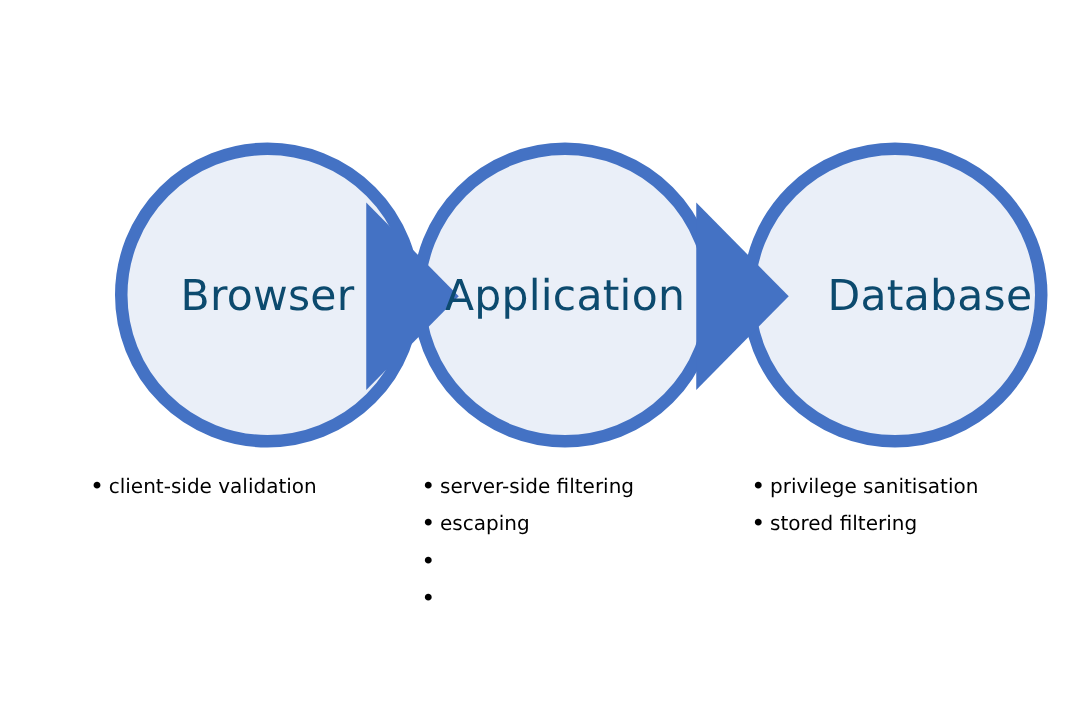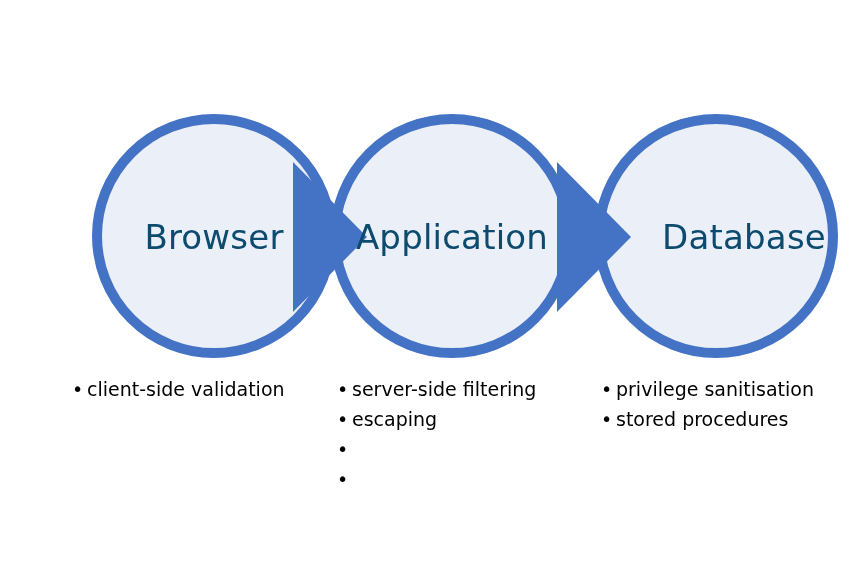--- a/index.html
+++ b/index.html
@@ -55,21 +55,21 @@
     white-space: nowrap;
   }
   .bullet-dot {
     width: 15px;
     flex: 0 0 15px;
     text-align: left;
     font-size: 19px;
     line-height: 30px;
   }
   .bullet-text {
-    font-size: 19px;
+    font-size: 16px;
     line-height: 30px;
   }
   #col-browser  { left: 72px; }
   #col-application { left: 337px; }
   #col-database { left: 601px; }
 </style>
 </head>
 <body>
 
 <div id="diagram-root">
@@ -115,17 +115,17 @@
     </div>
   </div>
 
   <div class="bullet-column" id="col-database">
     <div class="bullet-item">
       <span class="bullet-dot">•</span>
       <span class="bullet-text">privilege sanitisation</span>
     </div>
     <div class="bullet-item">
       <span class="bullet-dot">•</span>
-      <span class="bullet-text">stored procedures</span>
+      <span class="bullet-text">stored filtering</span>
     </div>
   </div>
 
 </div>
 
 </body></html>

